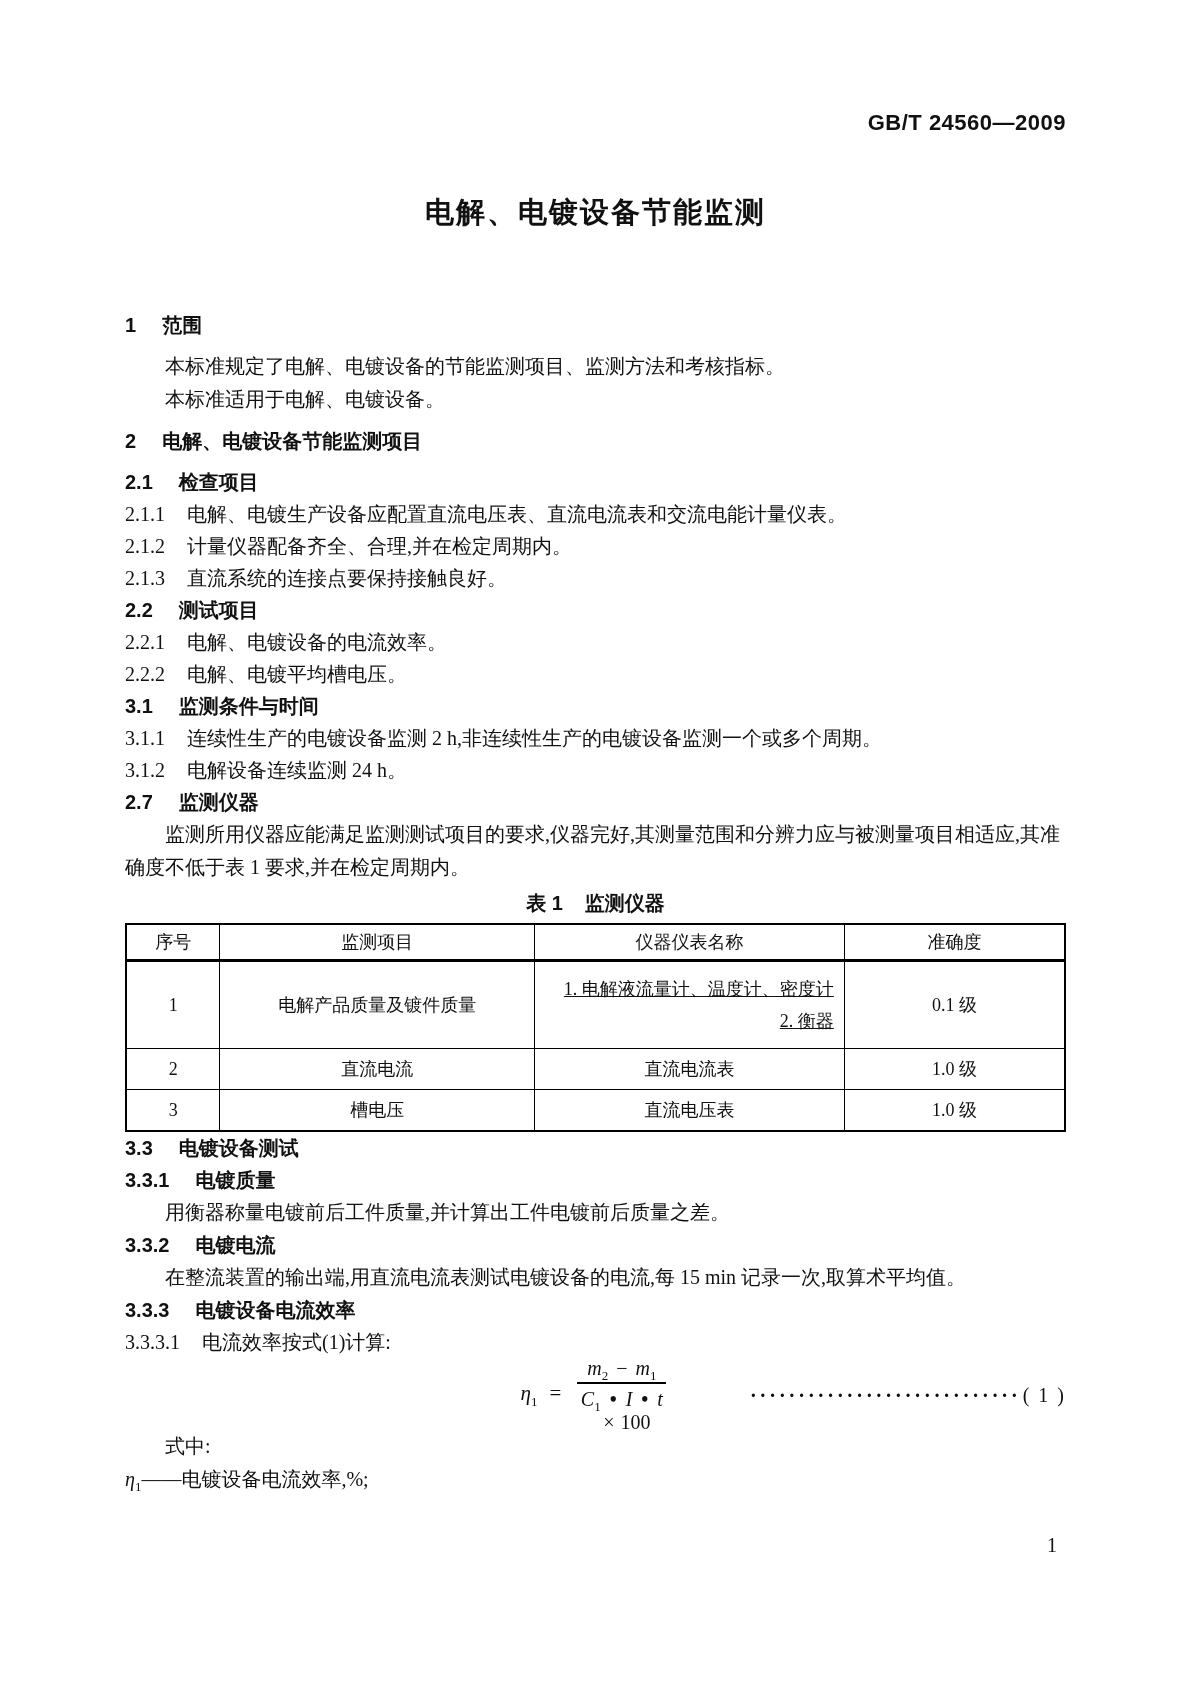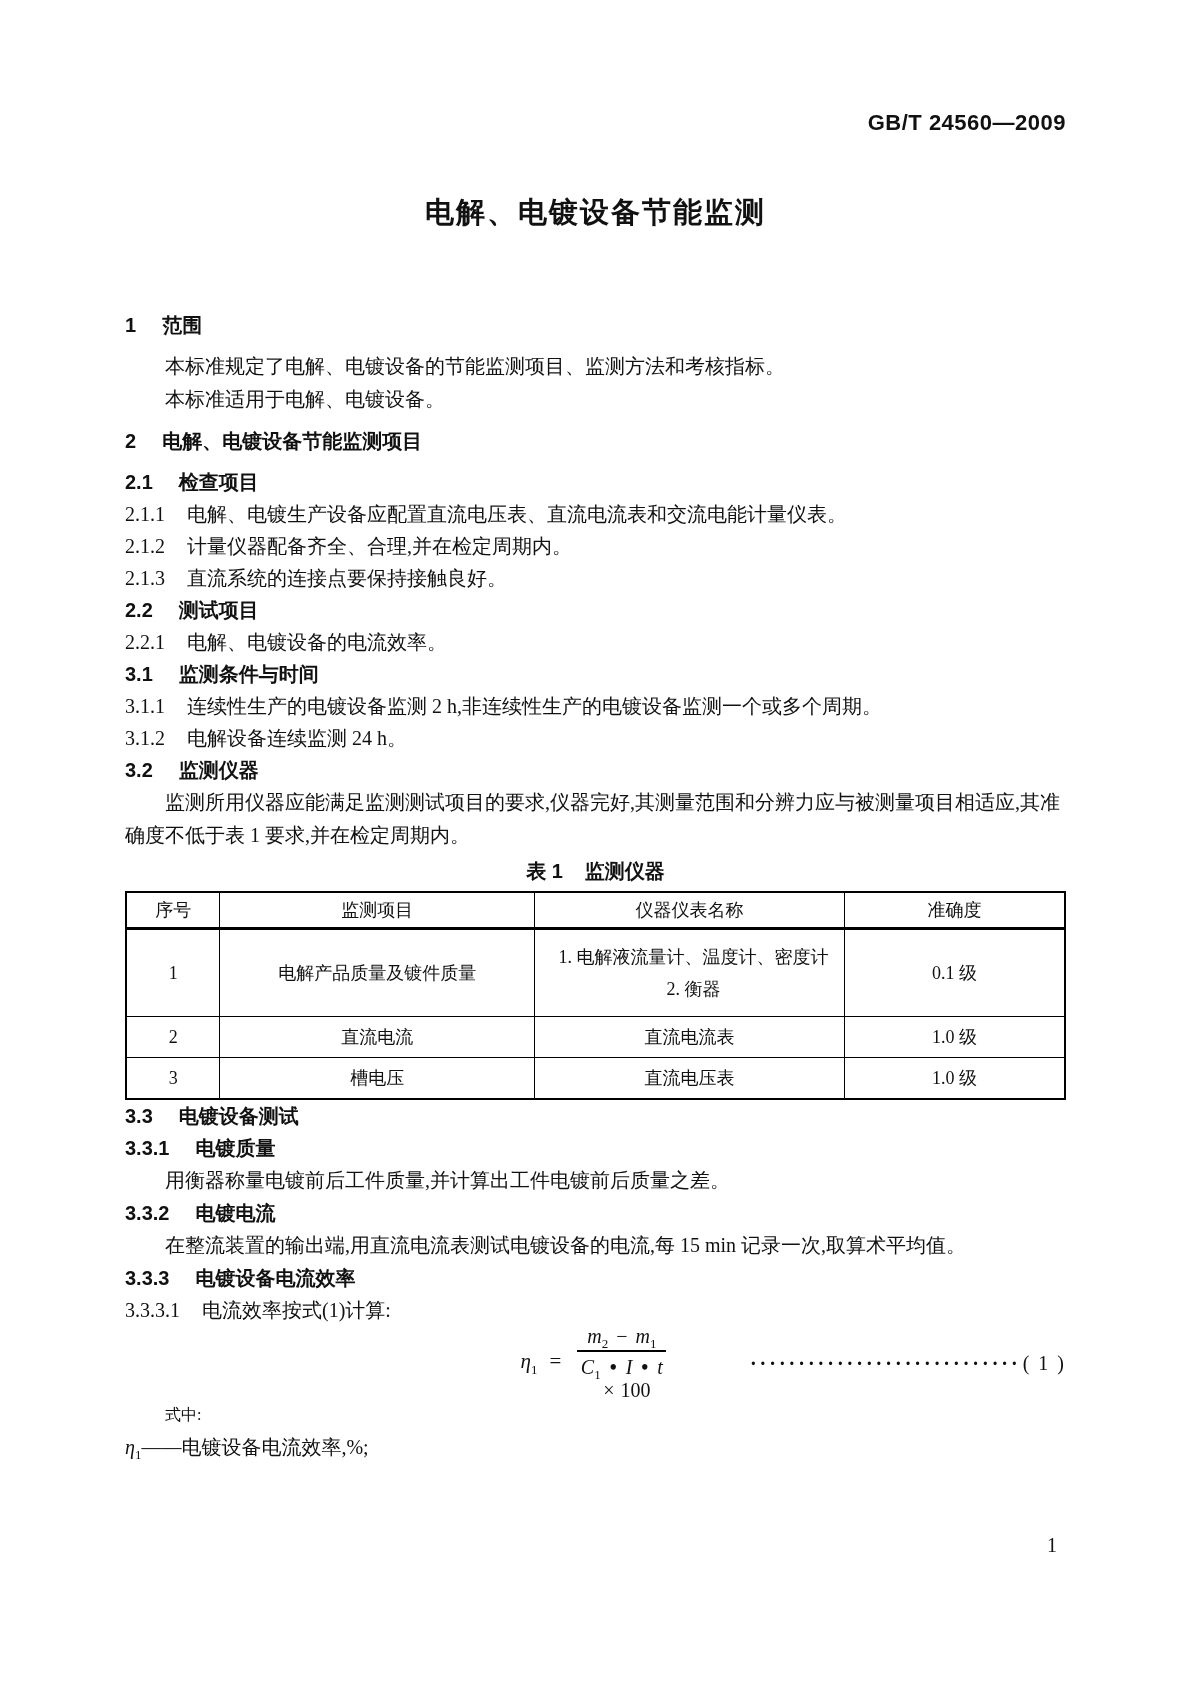--- a/index.html
+++ b/index.html
@@ -74,21 +74,21 @@
     font-size:18px;
   }
   .tbl th, .tbl td {
     border:1px solid #000;
     text-align:center;
     vertical-align:middle;
     padding:4px 6px;
     font-weight:normal;
   }
   .tbl thead th { height:26px; border-bottom:3px solid #000; }
-  .tbl td.instr-list { text-align:center; padding:8px 10px 8px 18px; line-height:32px; }
+  .tbl td.instr-list { text-align:right; padding:8px 10px 8px 18px; line-height:32px;text-decoration:underline; }
   .tbl tbody tr.tall td { height:70px; }
   .tbl tbody tr.short td { height:32px; }
 
   .var { font-style:italic; font-family:"Liberation Serif", serif; }
   sub { font-size:13px; line-height:0; }
 
   .formula-row {
     position:relative;
     margin:4px 0 2px;
     height:66px;
@@ -103,21 +103,21 @@
   .bullet { margin:0 9px; font-weight:bold; }
   .times { margin:0 6px 0 10px; }
   .eq-leader {
     position:absolute; right:0; top:50%;
     transform:translateY(-50%);
     font-size:20px; white-space:nowrap;
   }
   .dots { font-weight:bold; letter-spacing:3px; }
   .eq-no { margin-left:2px; letter-spacing:2px; }
 
-  .where-label { font-size:16px; line-height:33px; text-indent:40px; }
+  .where-label { font-size:20px; line-height:33px; text-indent:40px; }
   .def-line { font-size:20px; line-height:33px; }
 
   .page-num {
     position:absolute;
     top:1534px; right:134px;
     font-size:20px;
   }
 </style>
 </head>
 <body>
@@ -149,33 +149,36 @@
     </p>
     <p class="clause">
       <span class="cnum">2.1.3</span><span>直流系统的连接点要保持接触良好。</span>
     </p>
     <div class="h-l2">
       <span class="hnum">2.2</span><span>测试项目</span>
     </div>
     <p class="clause">
       <span class="cnum">2.2.1</span><span>电解、电镀设备的电流效率。</span>
     </p>
+    <p class="clause">
+      <span class="cnum">2.2.2</span><span>电解、电镀平均槽电压。</span>
+    </p>
 
 
     <div class="h-l2">
       <span class="hnum">3.1</span><span>监测条件与时间</span>
     </div>
     <p class="clause">
       <span class="cnum">3.1.1</span><span>连续性生产的电镀设备监测 2 h,非连续性生产的电镀设备监测一个或多个周期。</span>
     </p>
     <p class="clause">
       <span class="cnum">3.1.2</span><span>电解设备连续监测 24 h。</span>
     </p>
     <div class="h-l2">
-      <span class="hnum">3.2</span><span>监测仪器</span>
+      <span class="hnum">2.7</span><span>监测仪器</span>
     </div>
     <p class="para">监测所用仪器应能满足监测测试项目的要求,仪器完好,其测量范围和分辨力应与被测量项目相适应,其准确度不低于表 1 要求,并在检定周期内。</p>
 
     <div class="caption">
       <span>表 1</span><span class="cap-title">监测仪器</span>
     </div>
 
     <table class="tbl">
       <colgroup>
         <col style="width:10%">

